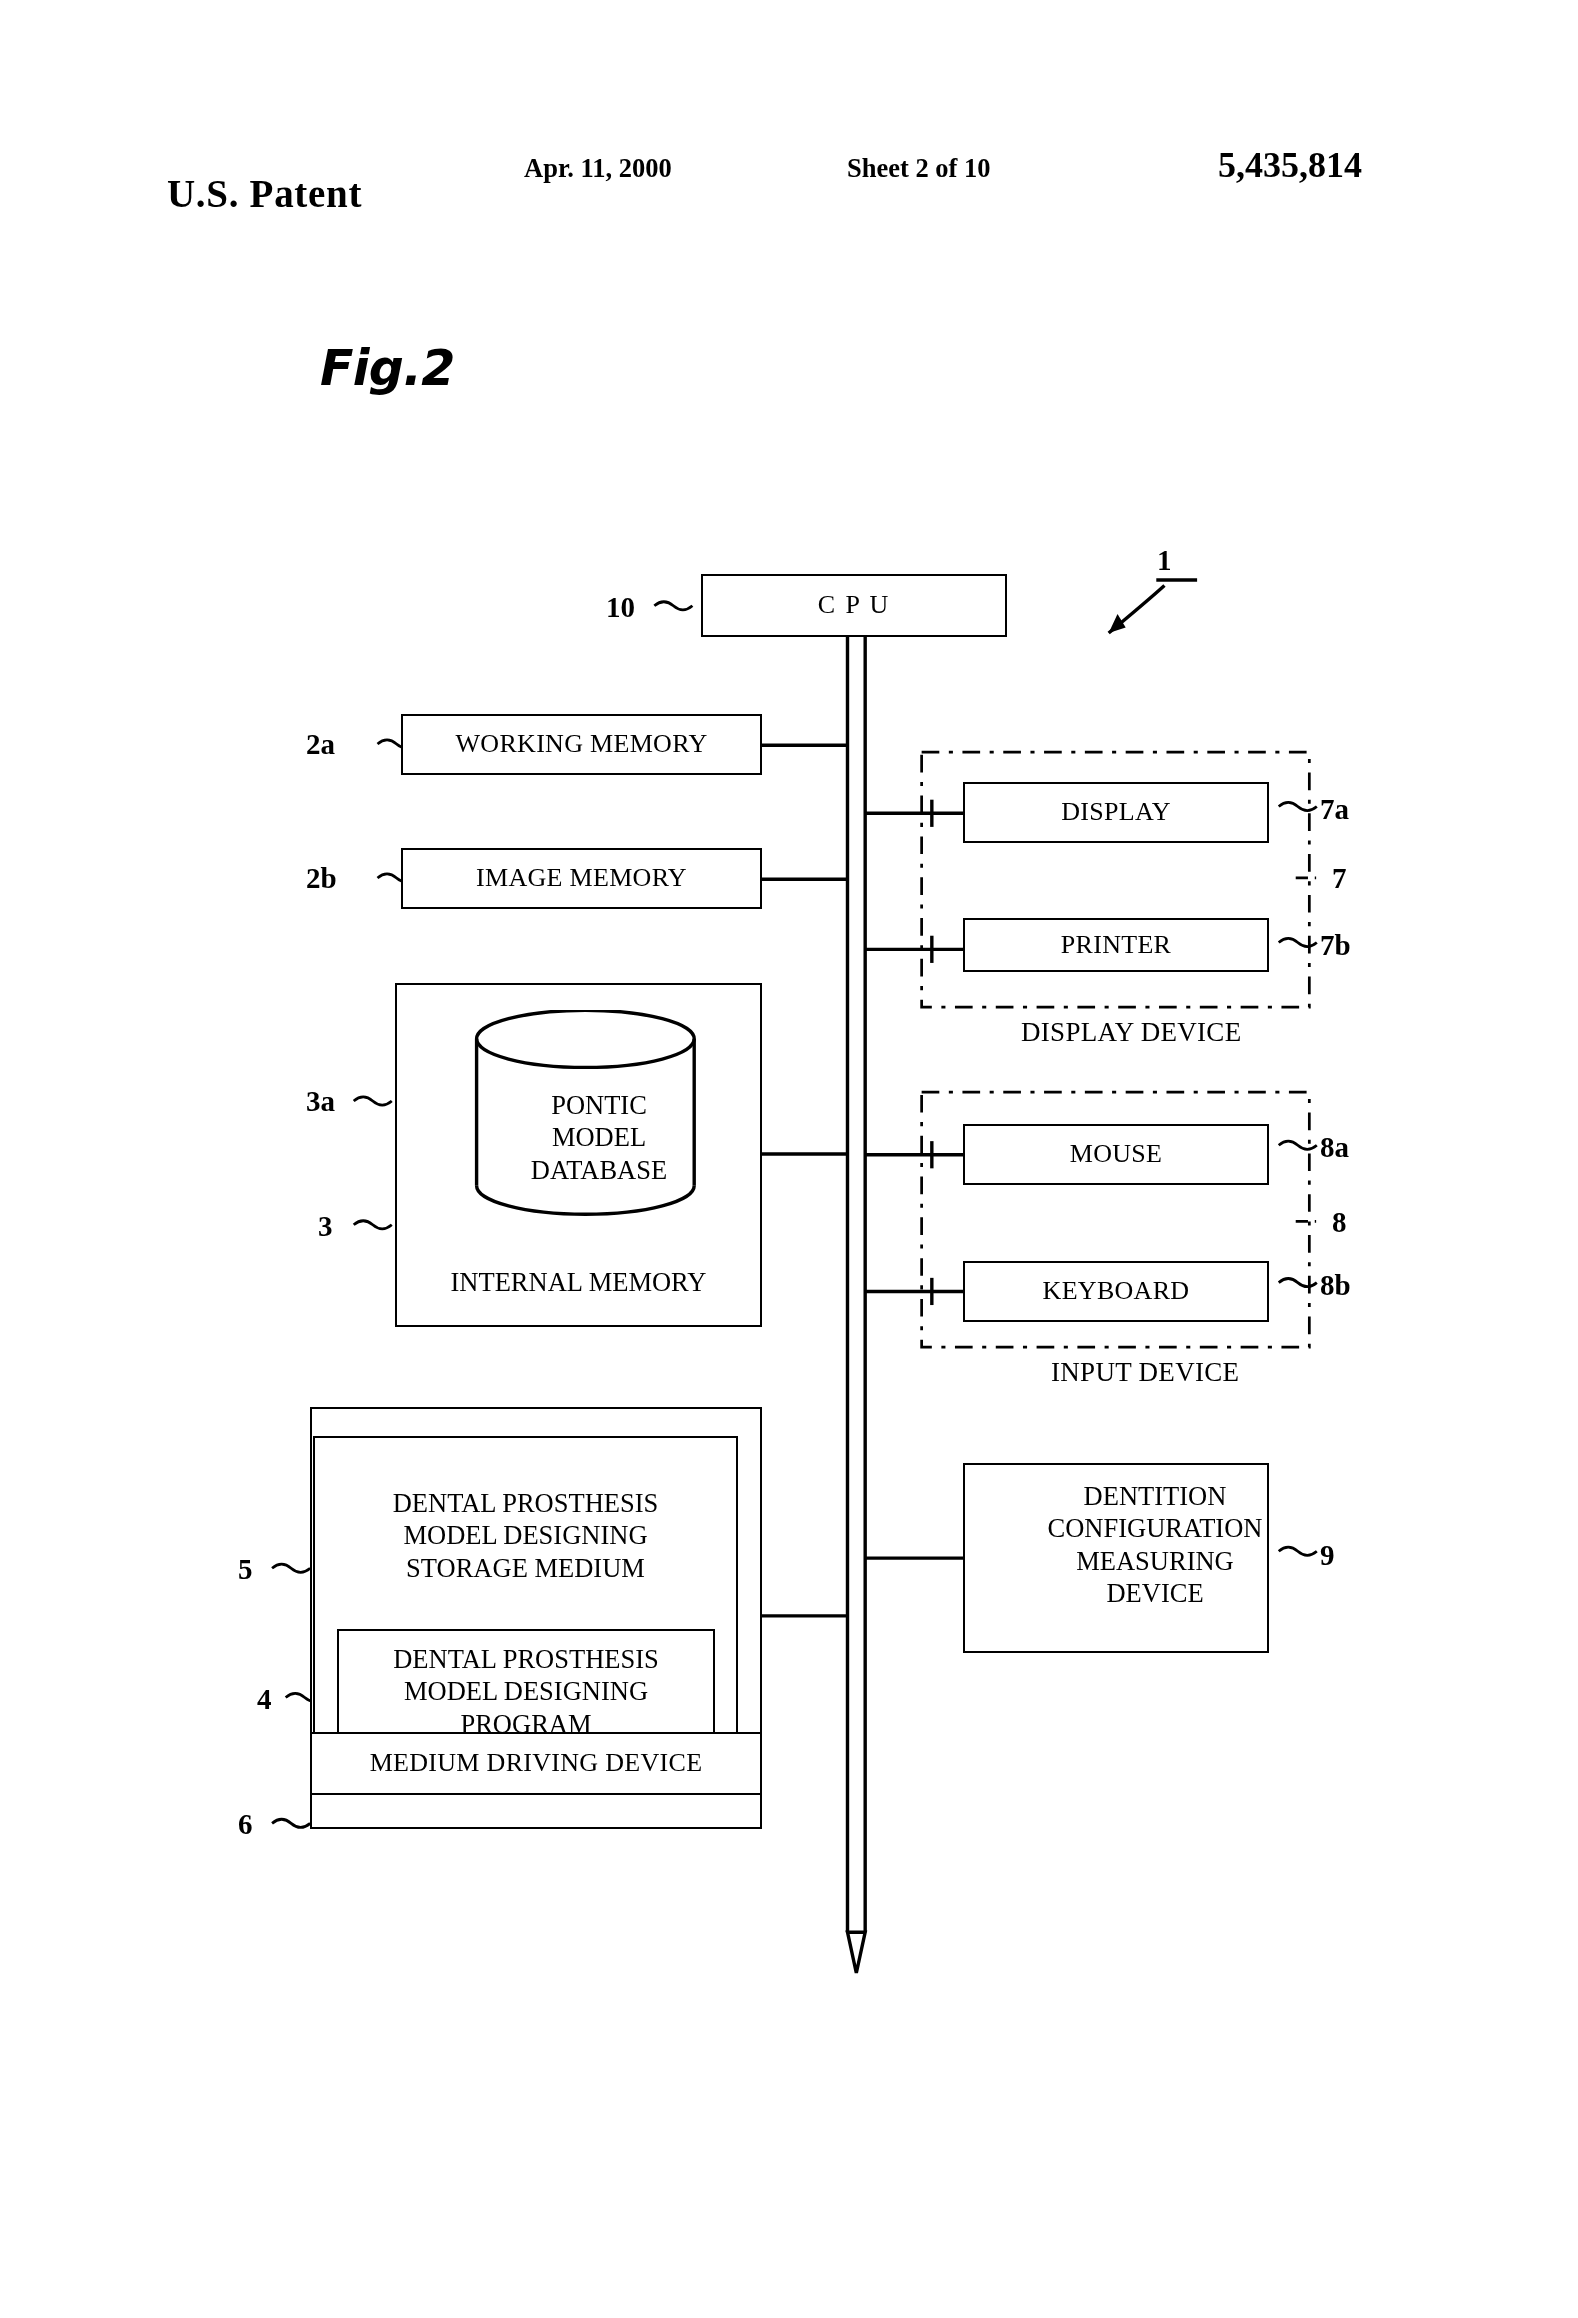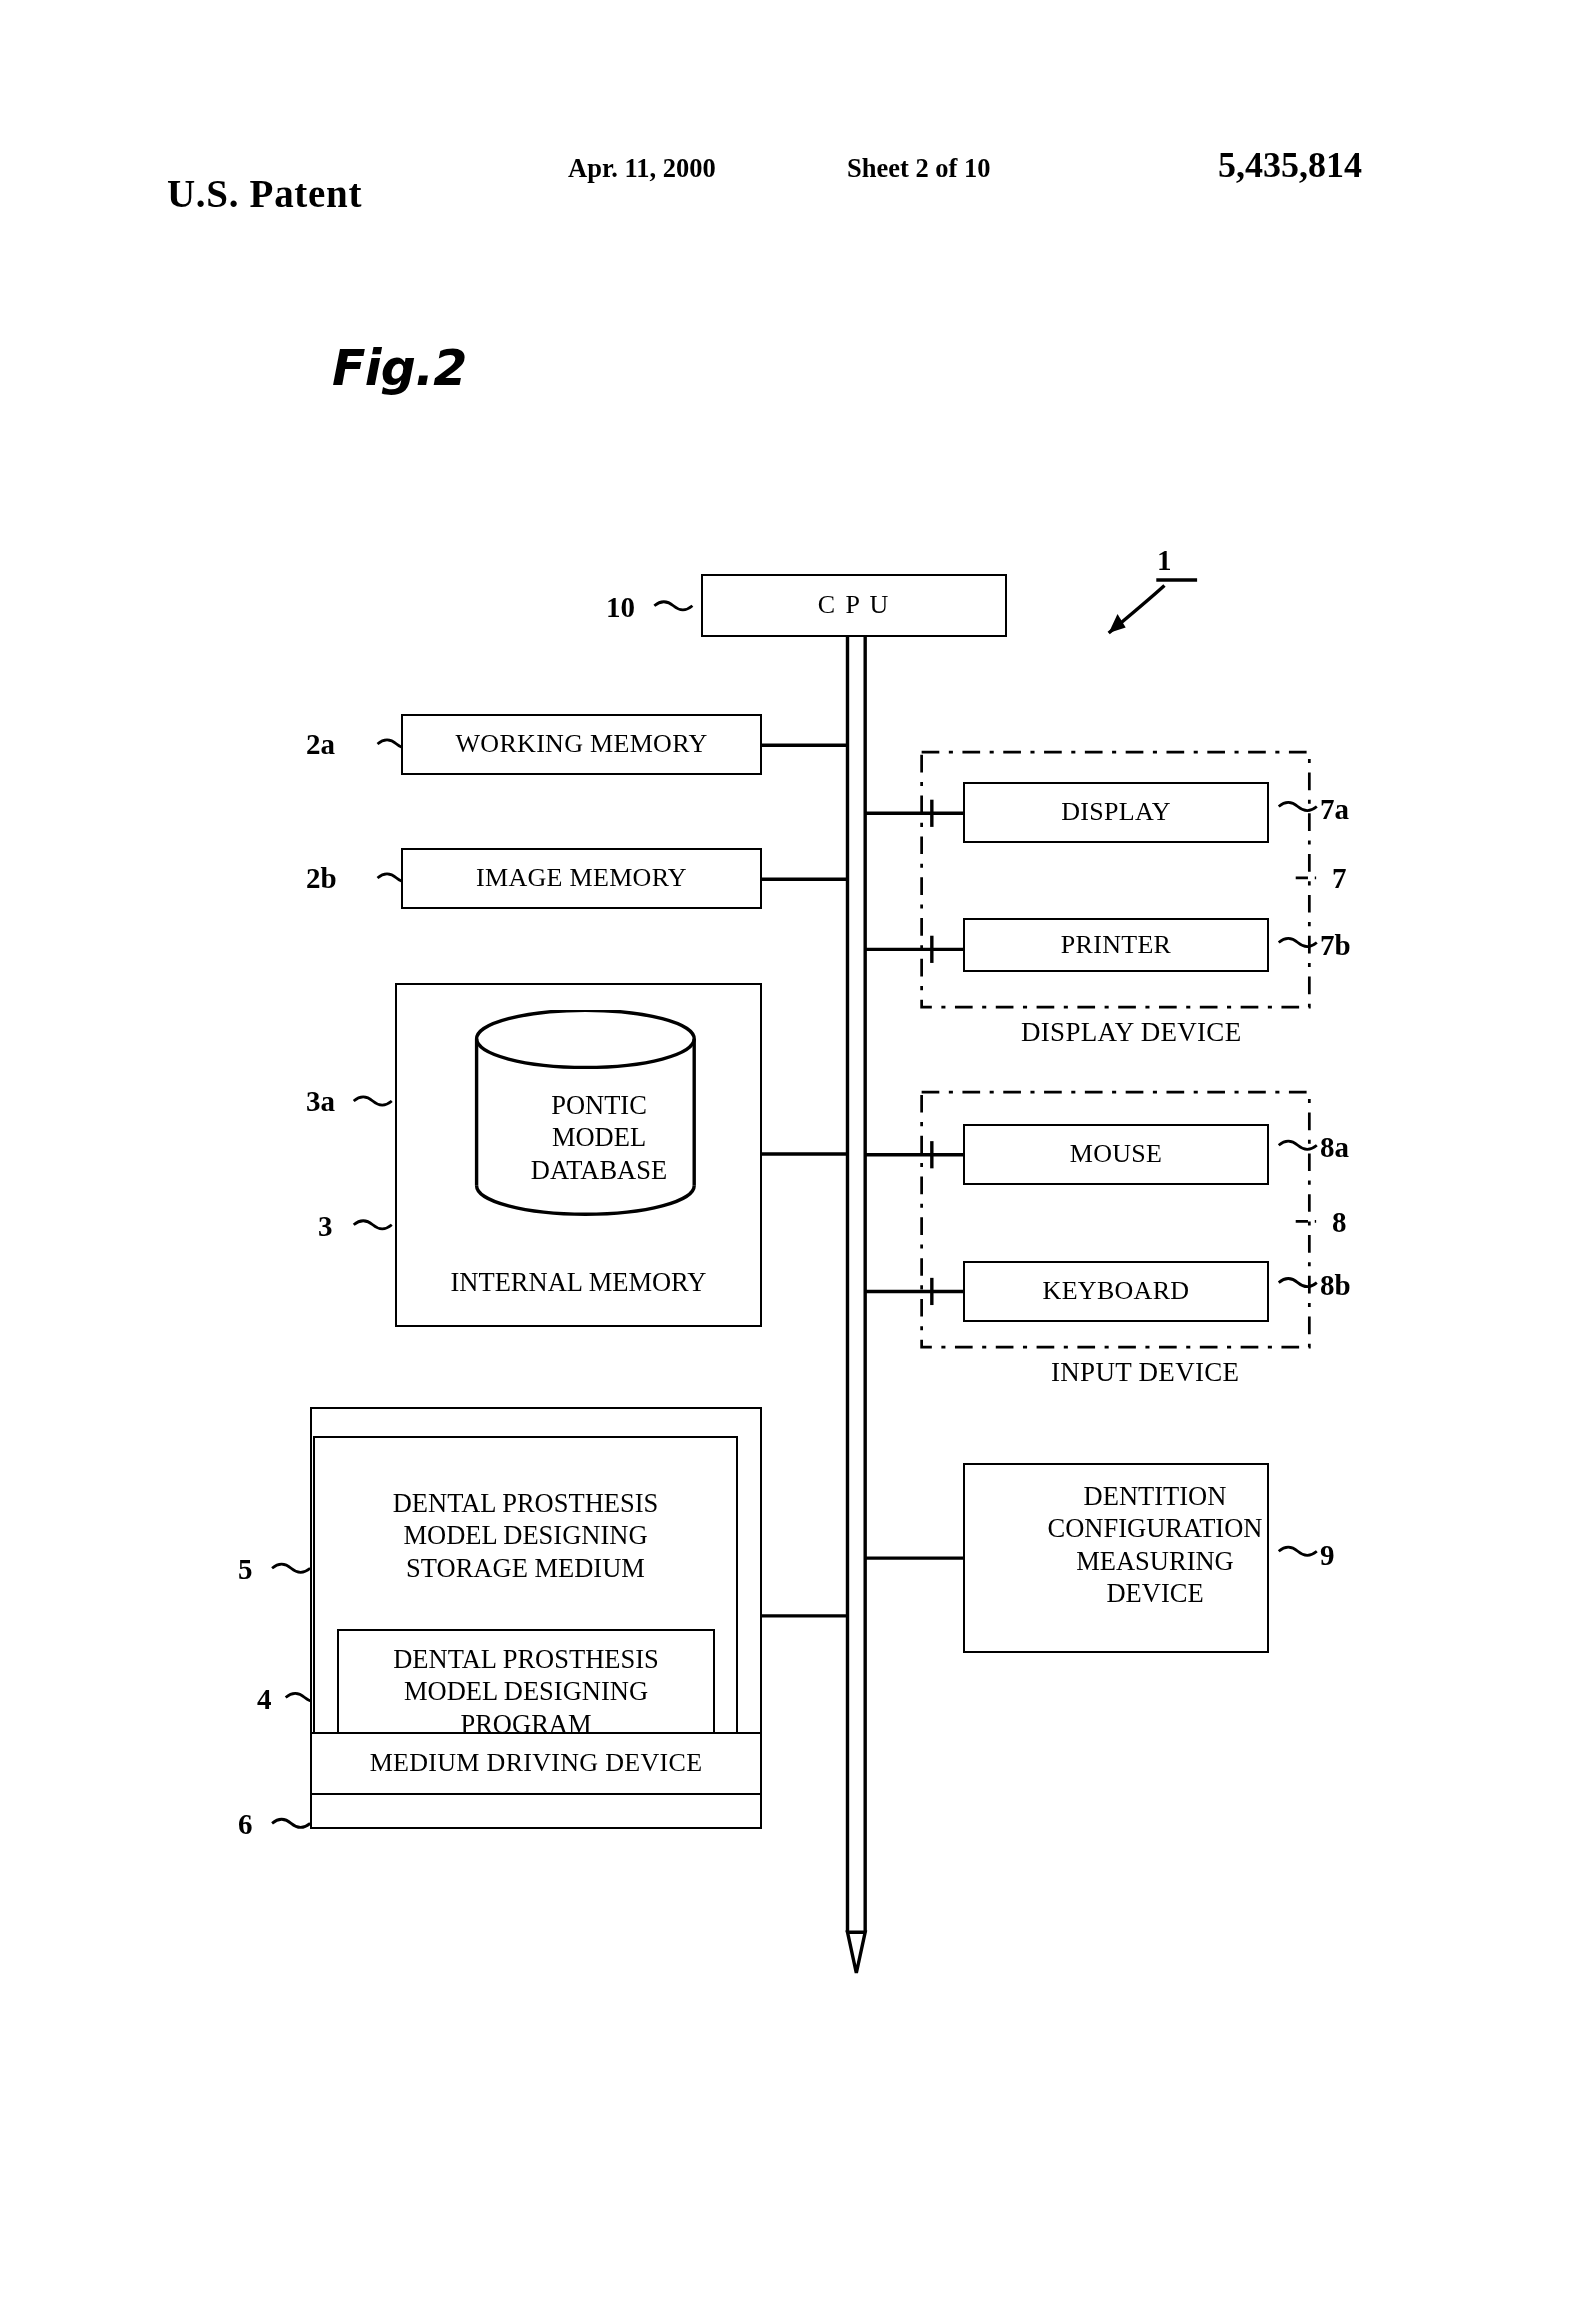--- a/index.html
+++ b/index.html
@@ -28,21 +28,21 @@
     position: absolute;
     left: 167px;
     top: 0;
     font-size: 39px;
     font-weight: bold;
     letter-spacing: 0.7px;
     margin-top: 28px;
   }
   #patent-header .date {
     position: absolute;
-    left: 568px;
+    left: 524px;
     top: 10.2px;
     font-size: 26.5px;
     font-weight: bold;
   }
   #patent-header .sheet {
     position: absolute;
     left: 847px;
     top: 10.2px;
     font-size: 26.5px;
     font-weight: bold;
@@ -51,21 +51,21 @@
     position: absolute;
     left: 1218px;
     top: 1.4px;
     font-size: 36px;
     font-weight: bold;
   }
 
   
   #fig-label {
     position: absolute;
-    left: 332px;
+    left: 320px;
     top: 340px;
     font-family: "DejaVu Sans", sans-serif;
     font-size: 49px;
     font-weight: bold;
     font-style: italic;
     letter-spacing: -0.7px;
   }
 
   
   #diagram {

